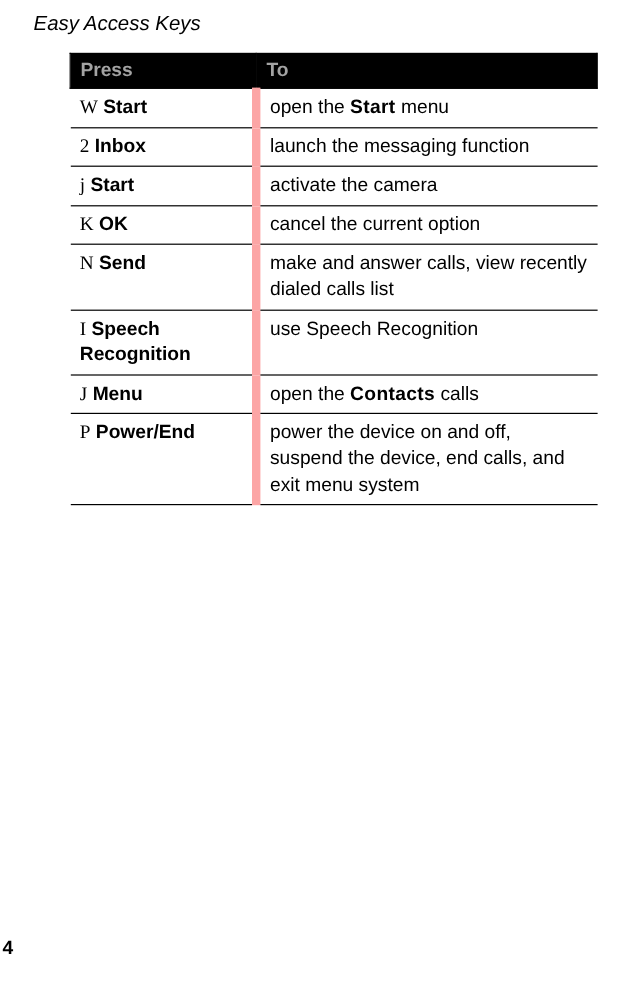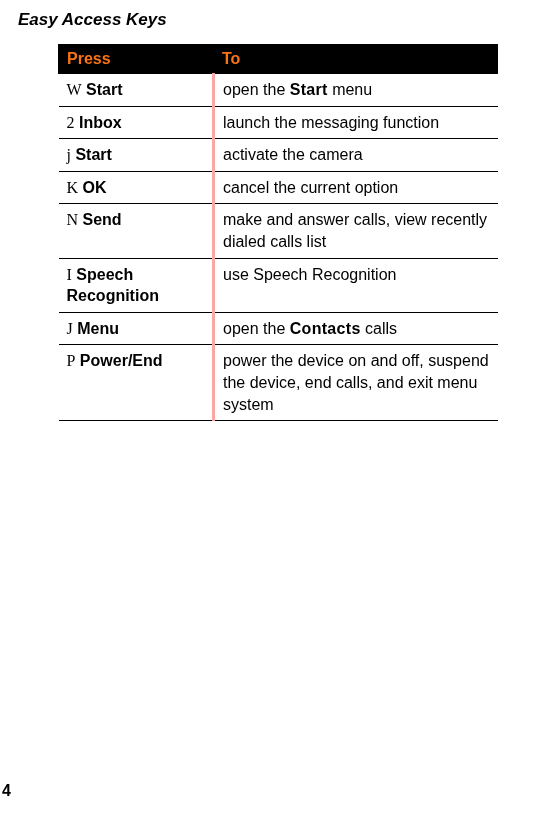--- a/index.html
+++ b/index.html
@@ -10,54 +10,55 @@
     body {
       width: 533px;
       height: 818px;
       background: #ffffff;
       font-family: Arial, Helvetica, sans-serif;
       position: relative;
       padding: 10px 30px 30px 18px;
     }
     .section-title {
       font-style: italic;
-      font-weight: bold;
+      font-weight: normal;
       font-size: 17px;
       margin-bottom: 14px;
+      margin-left: 10px;
     }
     .table-wrapper {
       margin-left: 40px;
     }
     table {
       border-collapse: collapse;
       width: 440px;
     }
     th {
       background: #000000;
-      color: #f97316;
+      color: #a3a3a3;
       text-align: left;
       font-weight: bold;
       font-size: 16px;
       padding: 5px 8px;
       border: 1px solid #000000;
     }
     th.col-press {
       width: 155px;
     }
     td {
       border-top: 1px solid #000000;
       border-bottom: 1px solid #000000;
       padding: 5px 8px;
       font-size: 16px;
       vertical-align: top;
       line-height: 1.35;
     }
     td.press-cell {
       border-left: none;
-      border-right: 3px solid #fca5a5;
+      border-right: 7px solid #fca5a5;
     }
     td.to-cell {
       border-right: none;
     }
     .key-prefix {
       font-family: Georgia, 'Times New Roman', serif;
       font-weight: normal;
     }
     .key-name {
       font-weight: bold;

